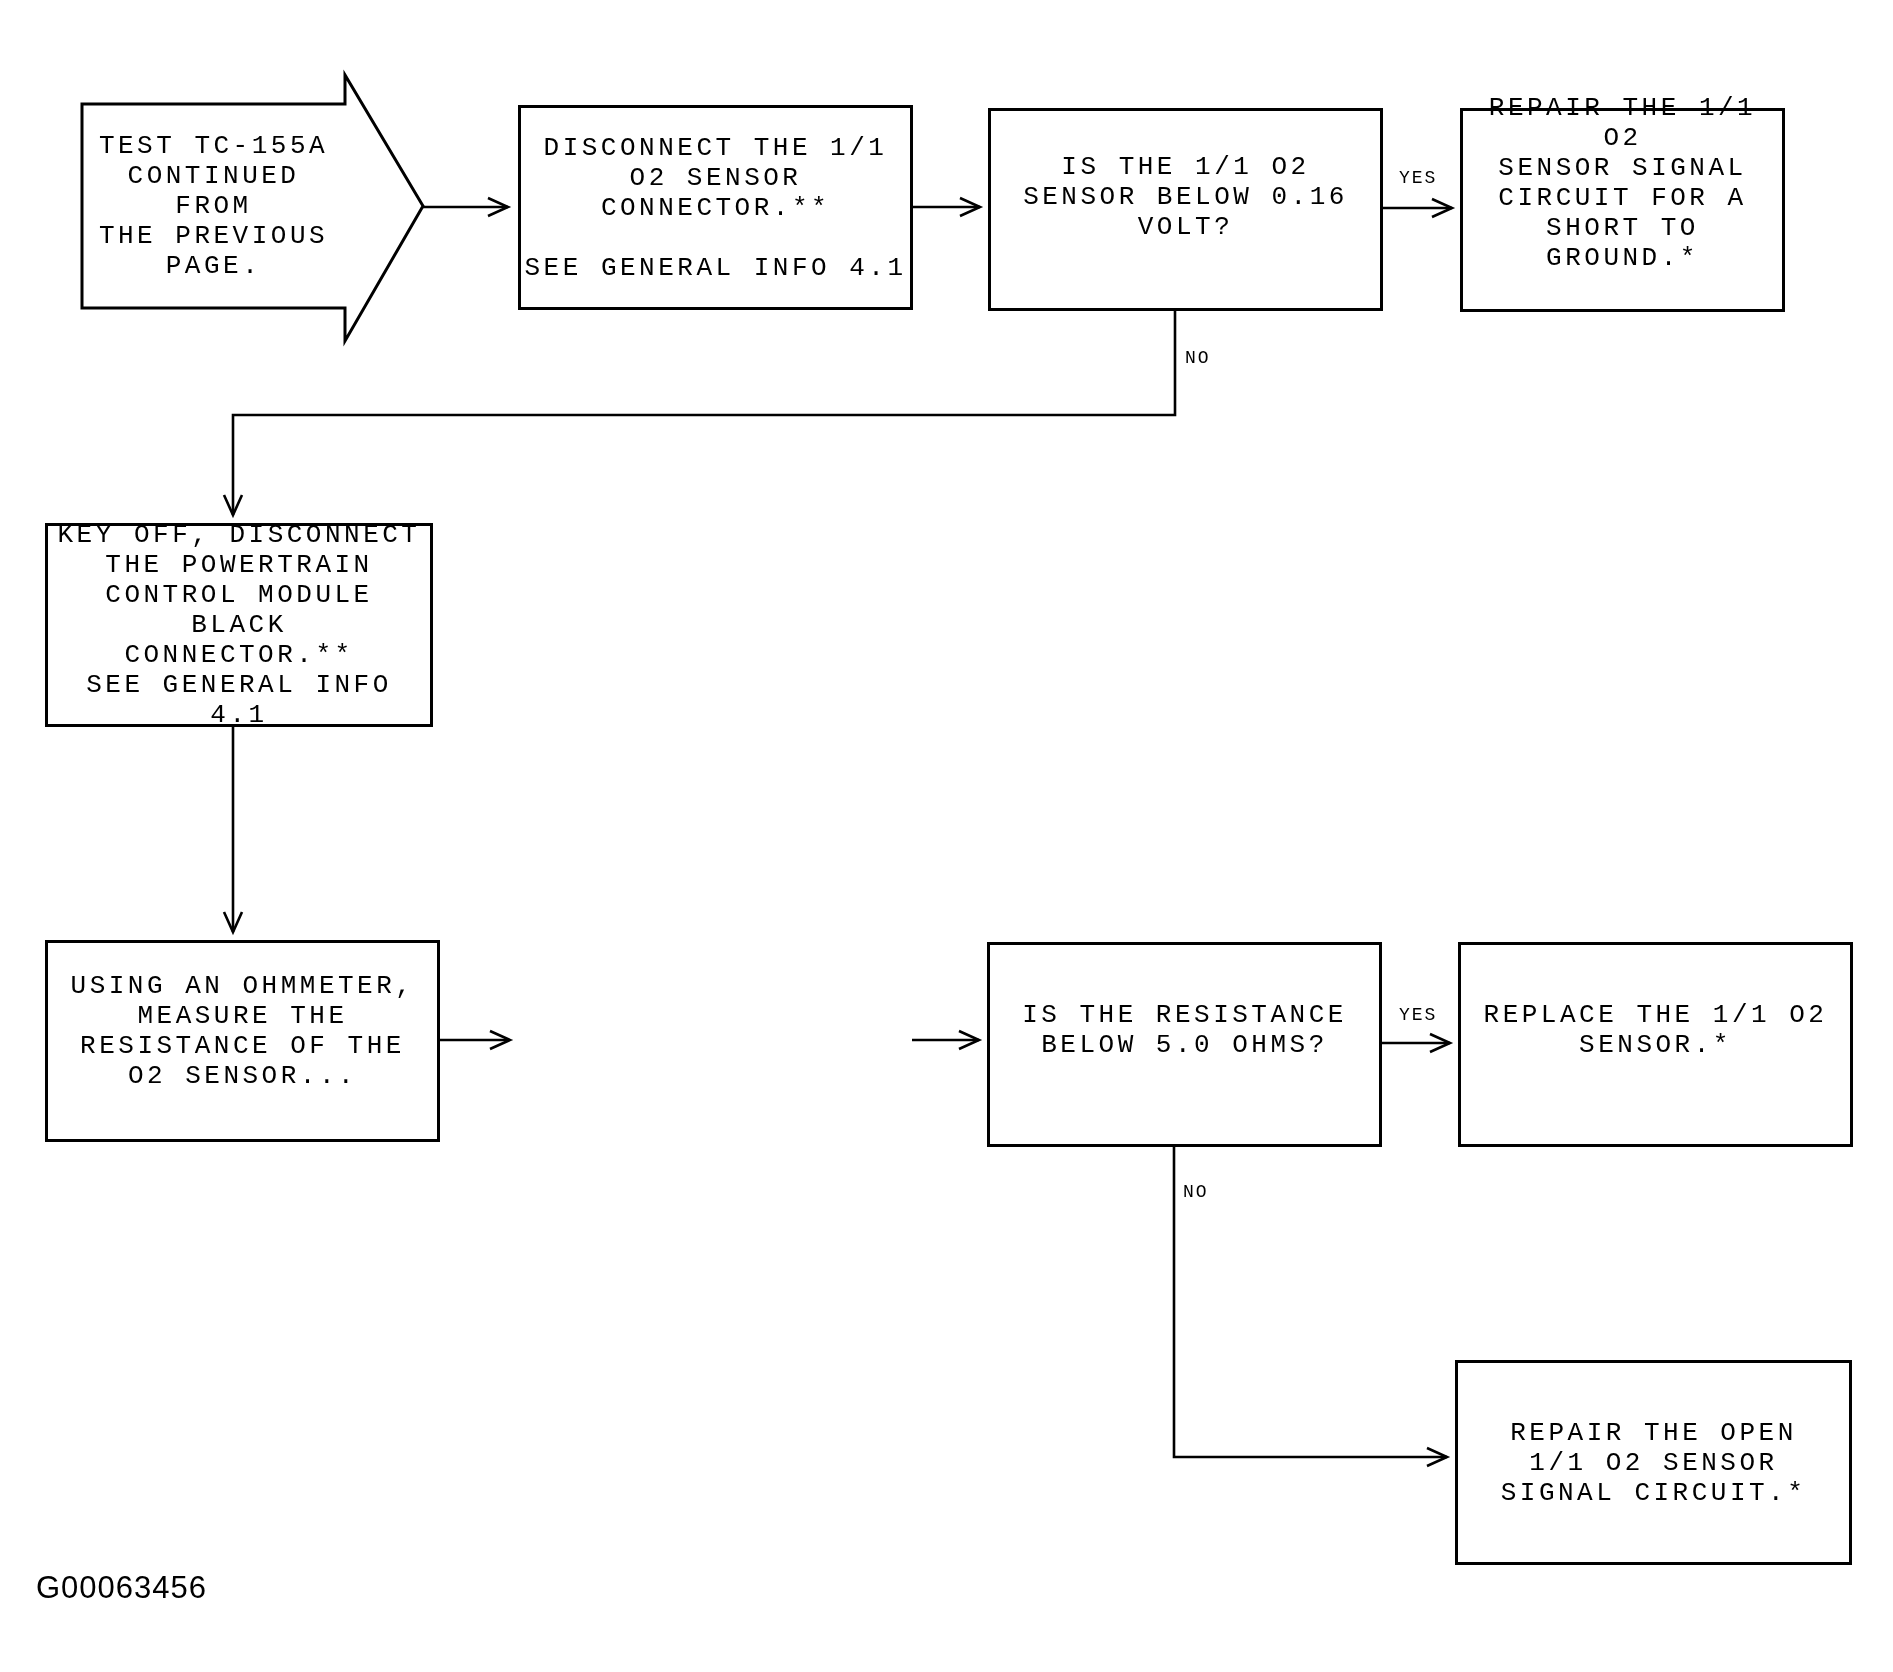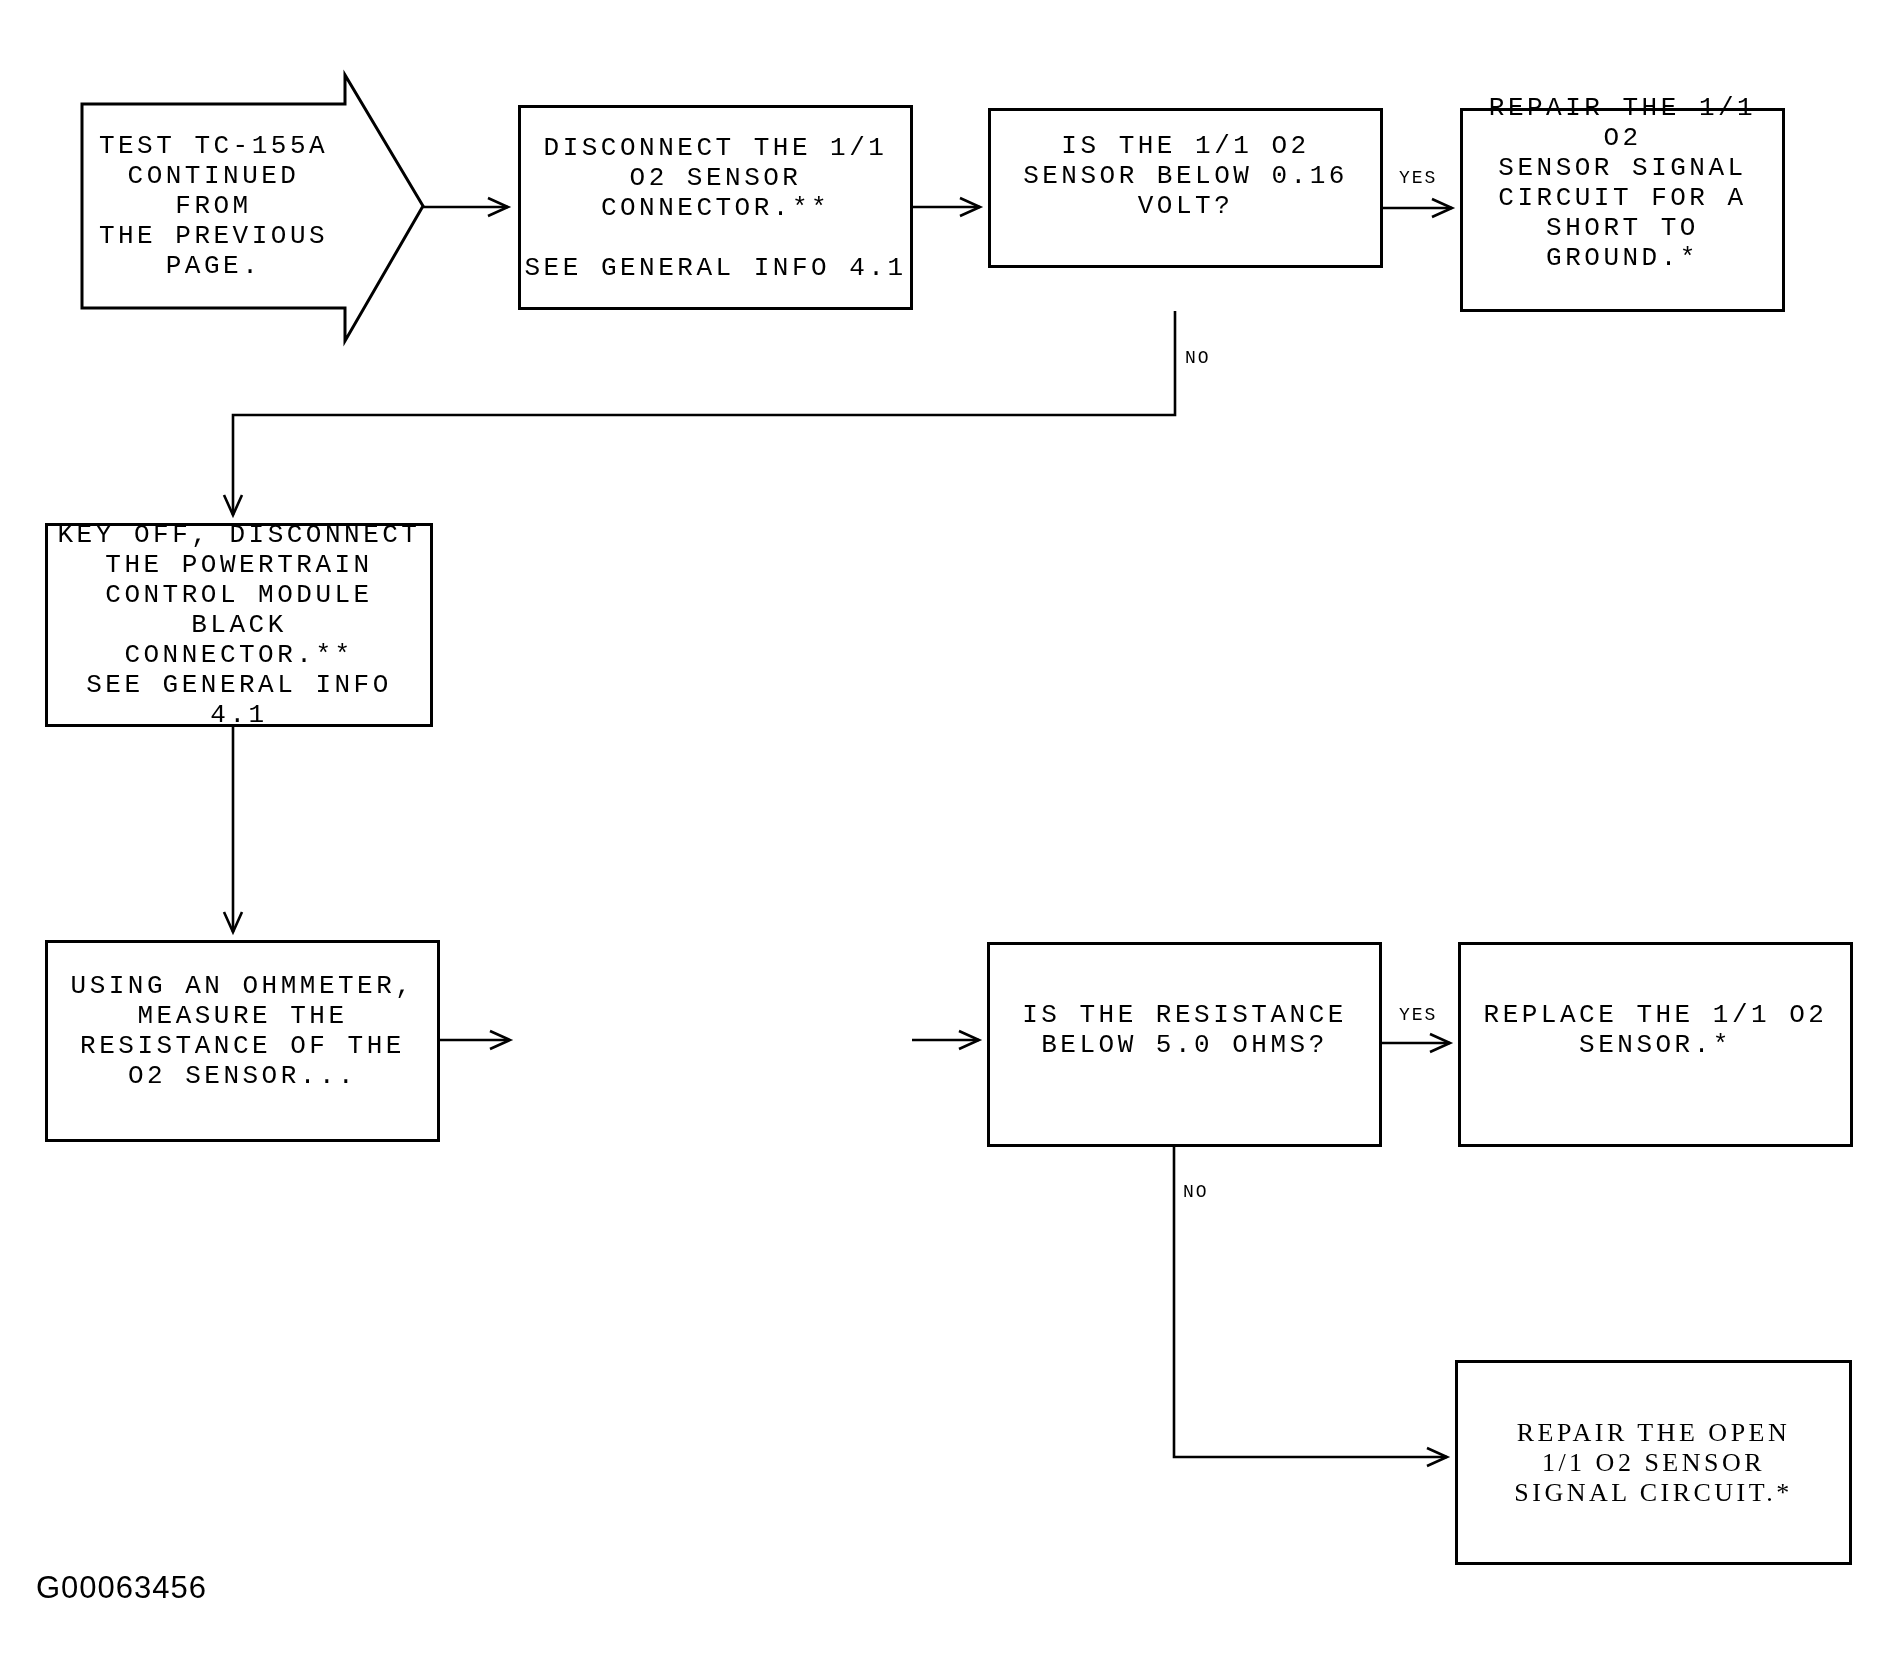--- a/index.html
+++ b/index.html
@@ -90,21 +90,21 @@
   </div>
 
   <div class="box" style="left:518px; top:105px; width:395px; height:205px;">
     <span class="node-text">DISCONNECT THE 1/1
 O2 SENSOR
 CONNECTOR.**
 
 SEE GENERAL INFO 4.1</span>
   </div>
 
-  <div class="box pb25" style="left:988px; top:108px; width:395px; height:160px;">
+  <div class="box pb25" style="left:988px; top:108px; width:395px; height:203px;">
     <span class="node-text">IS THE 1/1 O2
 SENSOR BELOW 0.16
 VOLT?</span>
   </div>
 
   <div class="box pb55" style="left:1460px; top:108px; width:325px; height:204px;">
     <span class="node-text">REPAIR THE 1/1 O2
 SENSOR SIGNAL
 CIRCUIT FOR A
 SHORT TO GROUND.*</span>
@@ -129,21 +129,21 @@
   <div class="box pb30" style="left:987px; top:942px; width:395px; height:205px;">
     <span class="node-text">IS THE RESISTANCE
 BELOW 5.0 OHMS?</span>
   </div>
 
   <div class="box pb30" style="left:1458px; top:942px; width:395px; height:205px;">
     <span class="node-text">REPLACE THE 1/1 O2
 SENSOR.*</span>
   </div>
 
-  <div class="box" style="left:1455px; top:1360px; width:397px; height:205px;font-family:Liberation Serif, serif;">
+  <div class="box" style="left:1455px; top:1360px; width:397px; height:205px;">
     <span class="node-text">REPAIR THE OPEN
 1/1 O2 SENSOR
 SIGNAL CIRCUIT.*</span>
   </div>
 
   <span class="edge-label" style="left:1399px; top:163px;">YES</span>
 
   <span class="edge-label" style="left:1185px; top:343px;">NO</span>
 
   <span class="edge-label" style="left:1399px; top:1000px;">YES</span>

